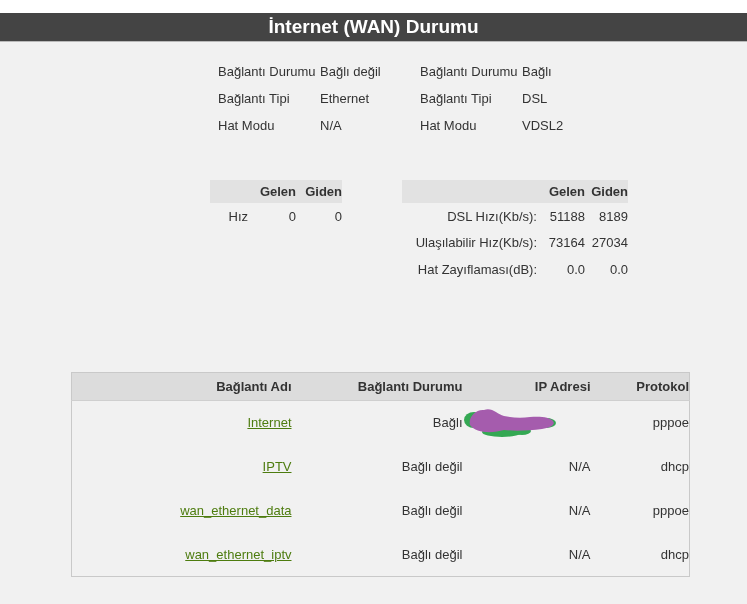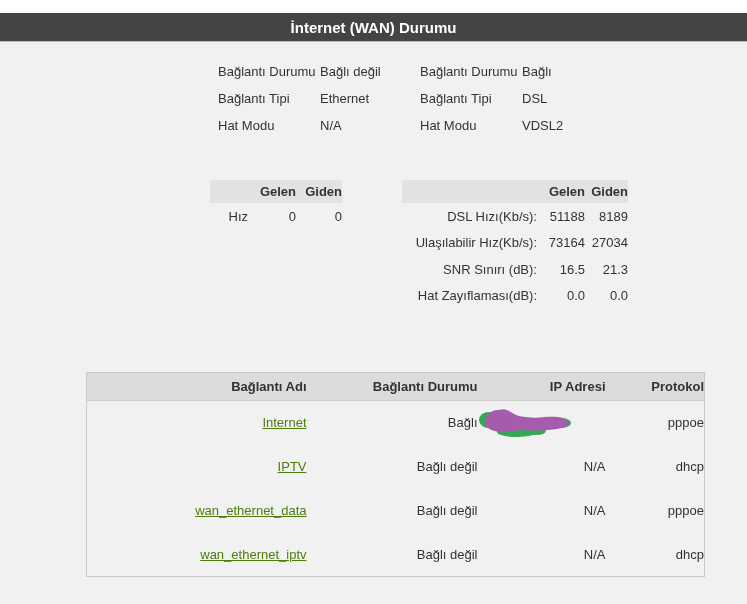--- a/index.html
+++ b/index.html
@@ -20,21 +20,21 @@
     height: 29px;
     background: #444444;
     border-bottom: 1px solid #b9b9b9;
     display: flex;
     align-items: center;
     justify-content: center;
   }
   .title-bar span {
     color: #ffffff;
     font-weight: bold;
-    font-size: 15px;
+    font-size: 19px;
   }
   .content {
     position: relative;
     height: 573px;
   }
 
   
   .status-block {
     position: absolute;
     top: 16px;
@@ -75,21 +75,21 @@
     background: #e2e2e2;
     height: 23px;
     font-weight: bold;
   }
   .dsl-table td { height: 26.5px; }
   .dsl-table th:first-child, .dsl-table td:first-child { padding-left: 6px; }
 
   
   .conn-table {
     position: absolute;
-    left: 86px; top: 330px;
+    left: 71px; top: 330px;
     width: 618px;
     border: 1px solid #c9c9c9;
   }
   .conn-table th {
     background: #dcdcdc;
     height: 28px;
     font-weight: bold;
     border-bottom: 1px solid #cfcfcf;
   }
   .conn-table td { height: 44px; }
@@ -180,25 +180,20 @@
     <tbody>
       <tr>
         <td>DSL Hızı(Kb/s):</td>
         <td>51188</td>
         <td>8189</td>
       </tr>
       <tr>
         <td>Ulaşılabilir Hız(Kb/s):</td>
         <td>73164</td>
         <td>27034</td>
-      </tr>
-      <tr>
-        <td>SNR Sınırı (dB):</td>
-        <td>16.5</td>
-        <td>21.3</td>
       </tr>
       <tr>
         <td>Hat Zayıflaması(dB):</td>
         <td>0.0</td>
         <td>0.0</td>
       </tr>
     </tbody>
   </table>
 
   <table class="conn-table">

